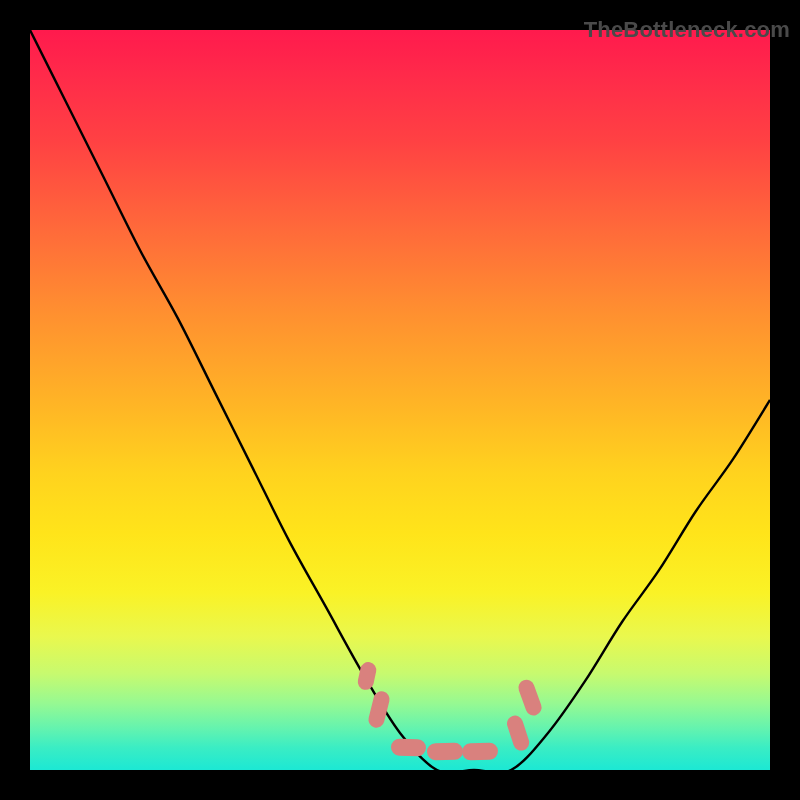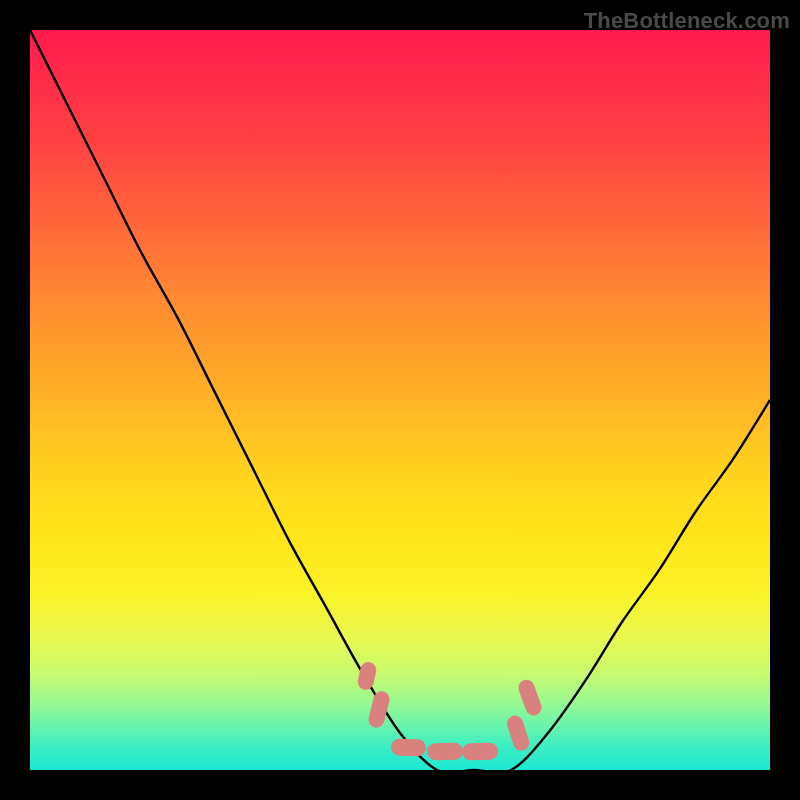--- a/index.html
+++ b/index.html
@@ -12,21 +12,21 @@
     font-family: Arial, Helvetica, sans-serif;
   }
   .frame {
     position: relative;
     width: 800px;
     height: 800px;
     background: #000;
   }
   .watermark {
     position: absolute;
-    top: 8px;
+    top: 17px;
     right: 10px;
     color: #4a4a4a;
     font-size: 22px;
     font-weight: 600;
     letter-spacing: 0.2px;
     z-index: 4;
     user-select: none;
   }
   .plot-area {
     position: absolute;

